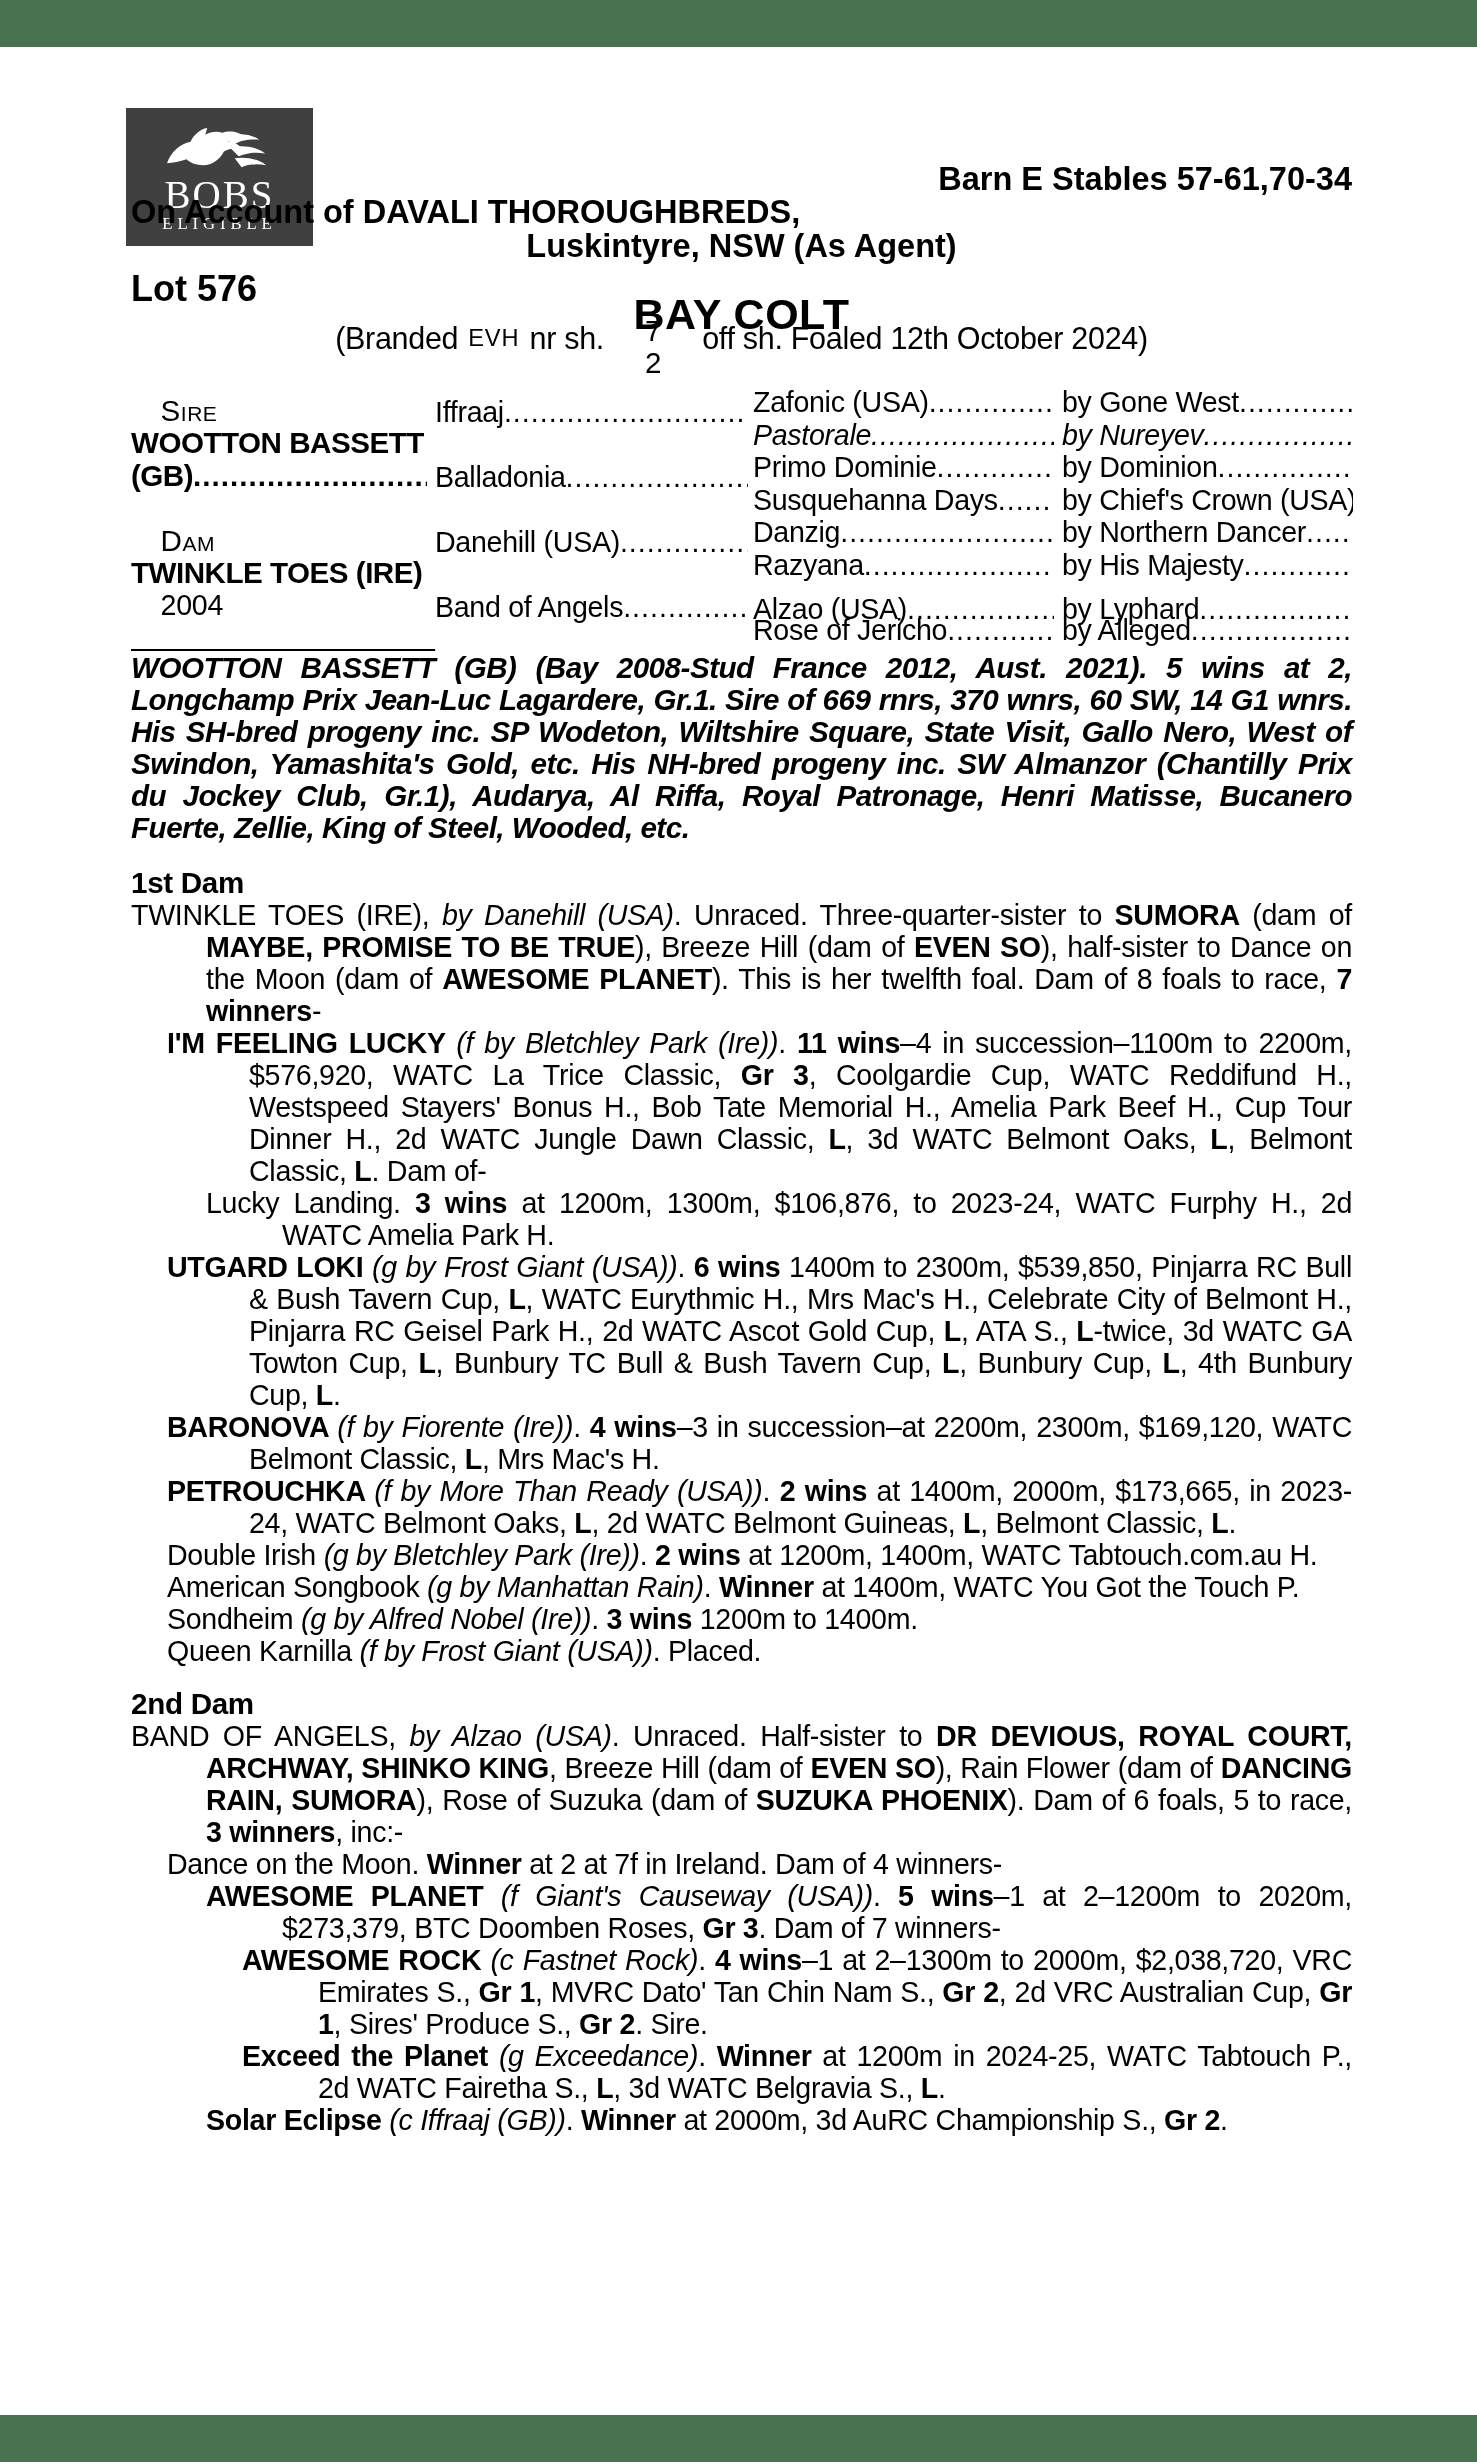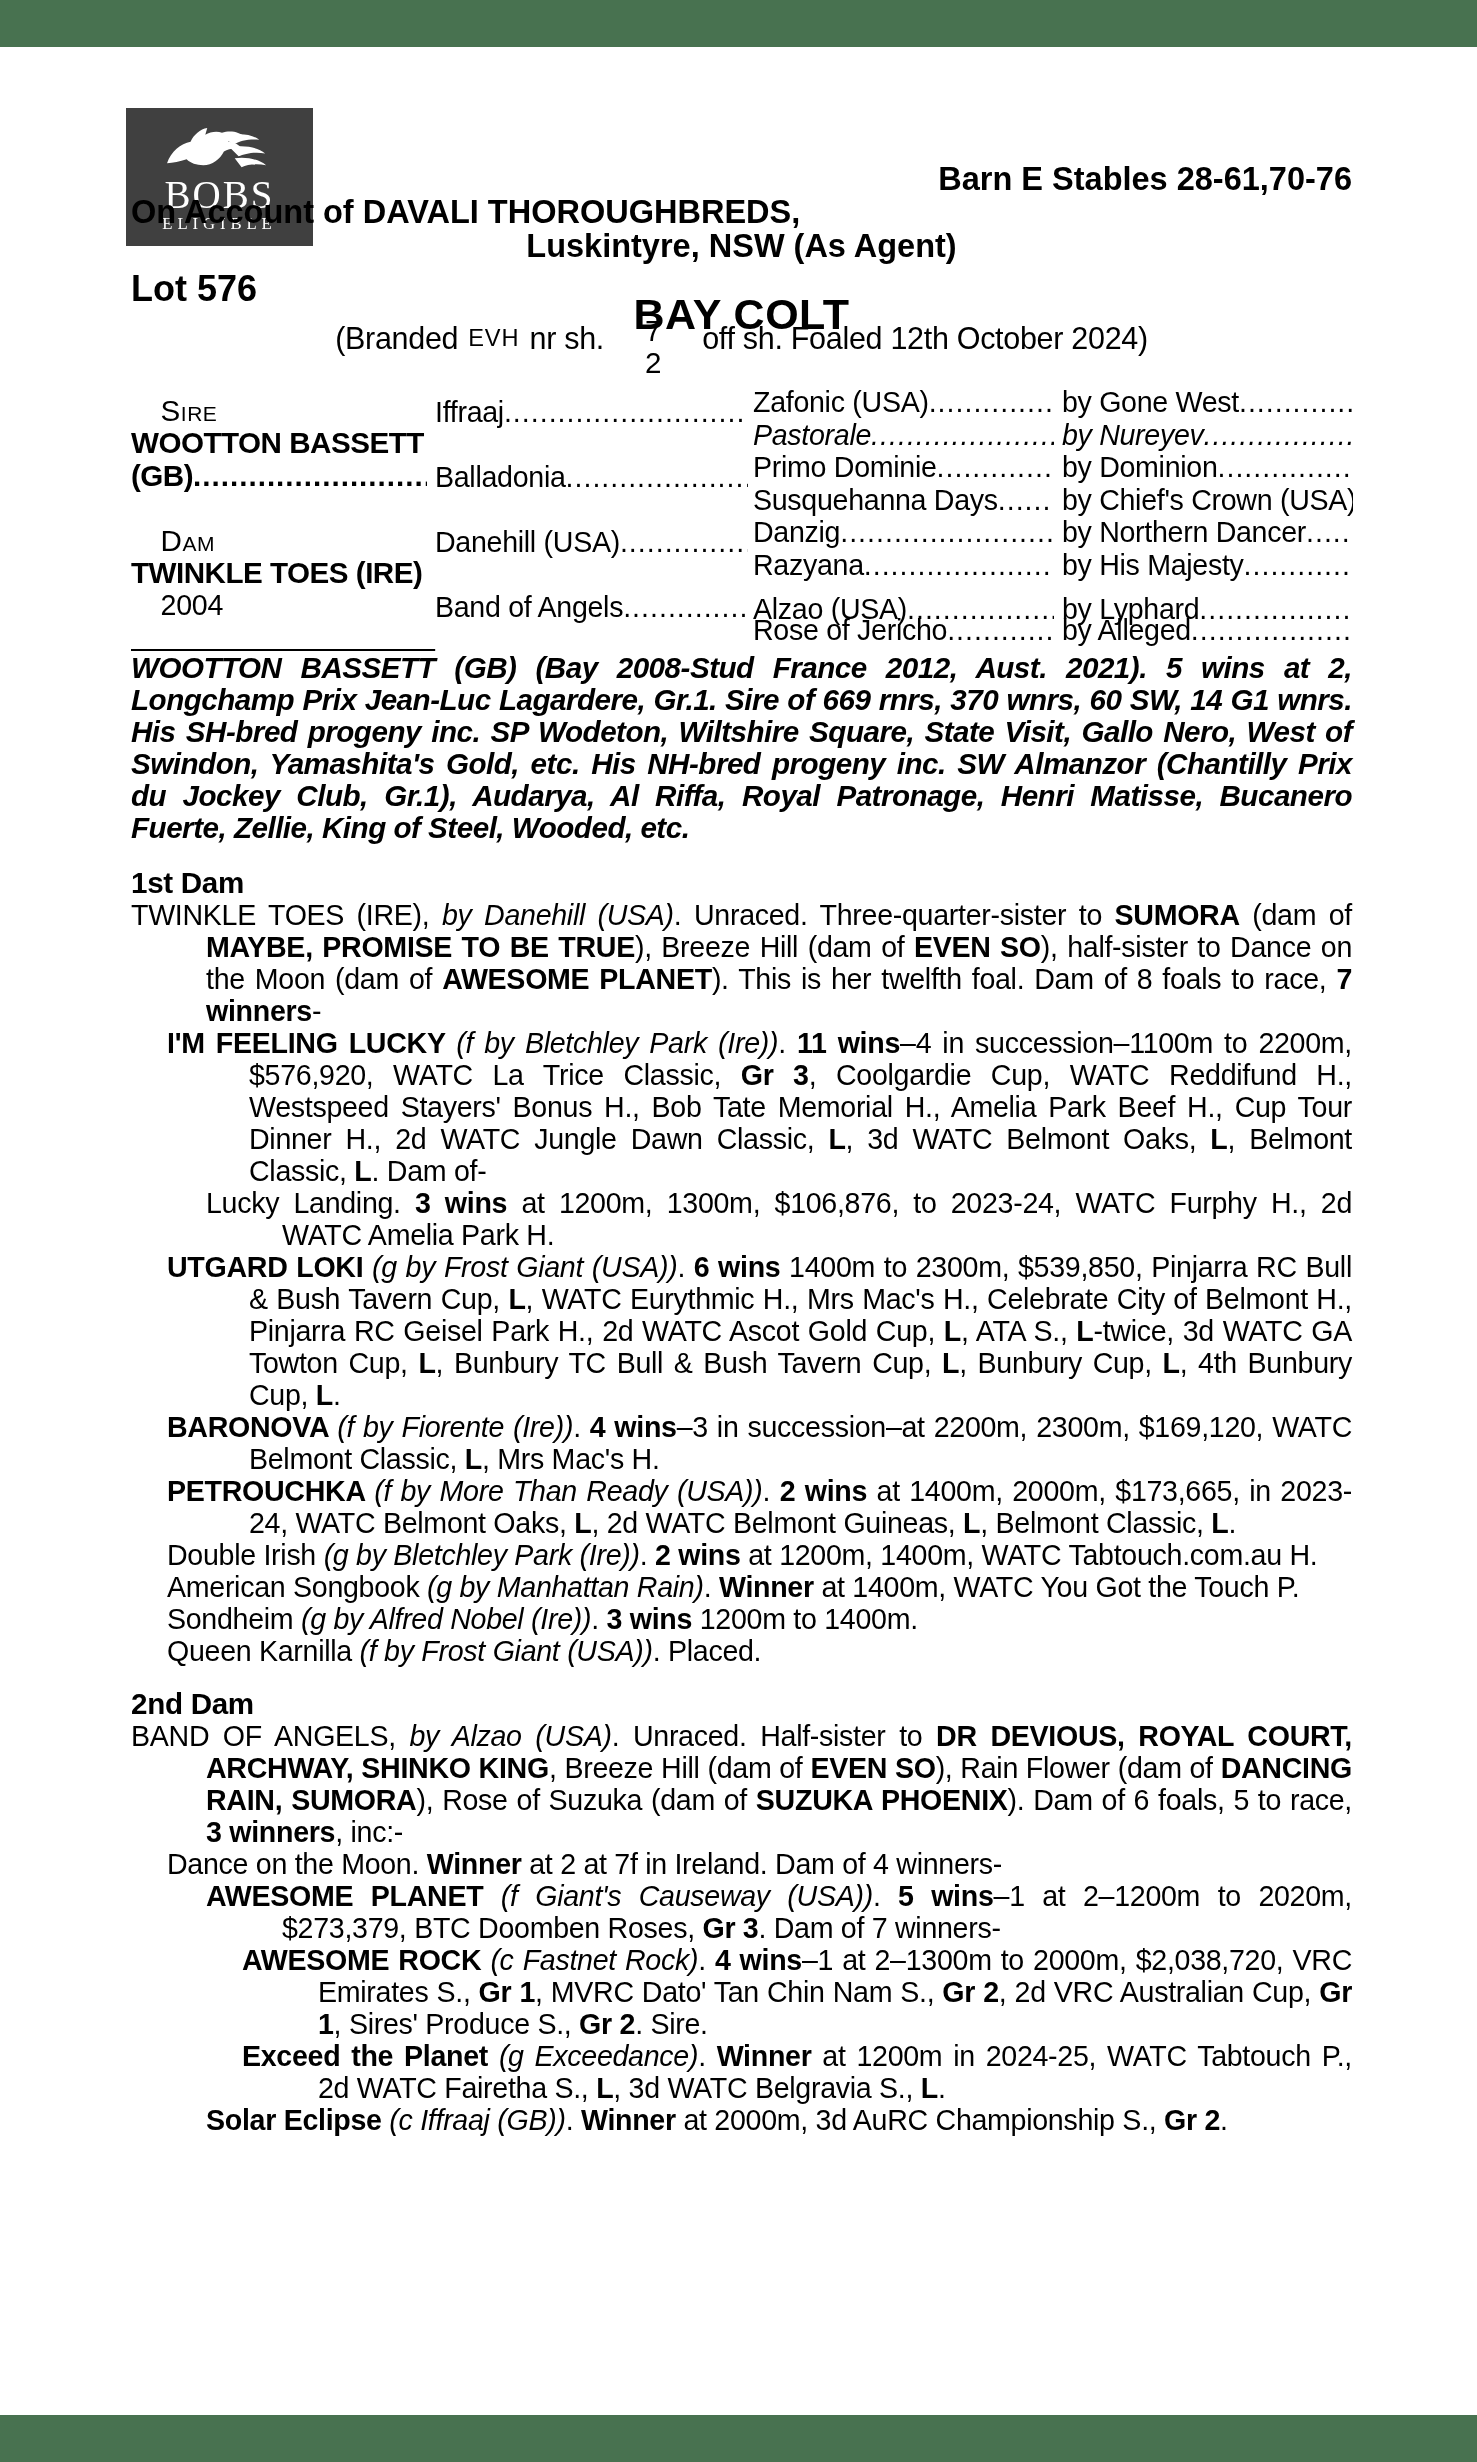--- a/index.html
+++ b/index.html
@@ -102,21 +102,21 @@
     <svg class="logo-horse" viewBox="0 0 120 52">
       <path fill="#ffffff" d="M6,40 C10,28 20,20 30,18 C33,11 40,5 47,4 L45,11 C50,8 57,7 62,9 C70,6 80,8 85,13 C78,13 72,15 68,18 C74,18 80,21 83,26 C76,24 69,25 64,28 C60,36 52,42 43,42 C36,42 30,40 26,36 C19,38 12,40 6,40 Z"></path>
       <path fill="#ffffff" d="M63,14 C74,9 90,9 100,16 C90,15 80,17 74,21 Z"></path>
       <path fill="#ffffff" d="M70,24 C82,21 98,23 106,30 C96,28 85,30 79,33 Z"></path>
       <path fill="#ffffff" d="M75,35 C86,33 100,36 107,42 C98,40 88,41 82,44 Z"></path>
     </svg>
     <div class="logo-word">BOBS</div>
     <div class="logo-sub">ELIGIBLE</div>
   </div>
 
-  <div class="hdr-line hdr-barn">Barn E Stables 28-61,70-76</div>
+  <div class="hdr-line hdr-barn">Barn E Stables 57-61,70-34</div>
   <div class="hdr-line hdr-account">On Account of DAVALI THOROUGHBREDS,</div>
   <div class="hdr-line hdr-location">Luskintyre, NSW (As Agent)</div>
   <div class="lot-number">Lot 576</div>
   <div class="horse-title">BAY COLT</div>
 
   <div class="branded-row">
     <span>(Branded</span>
     <span class="brand-code">EVH</span>
     <span>nr sh.</span>
     <span class="brand-frac">

